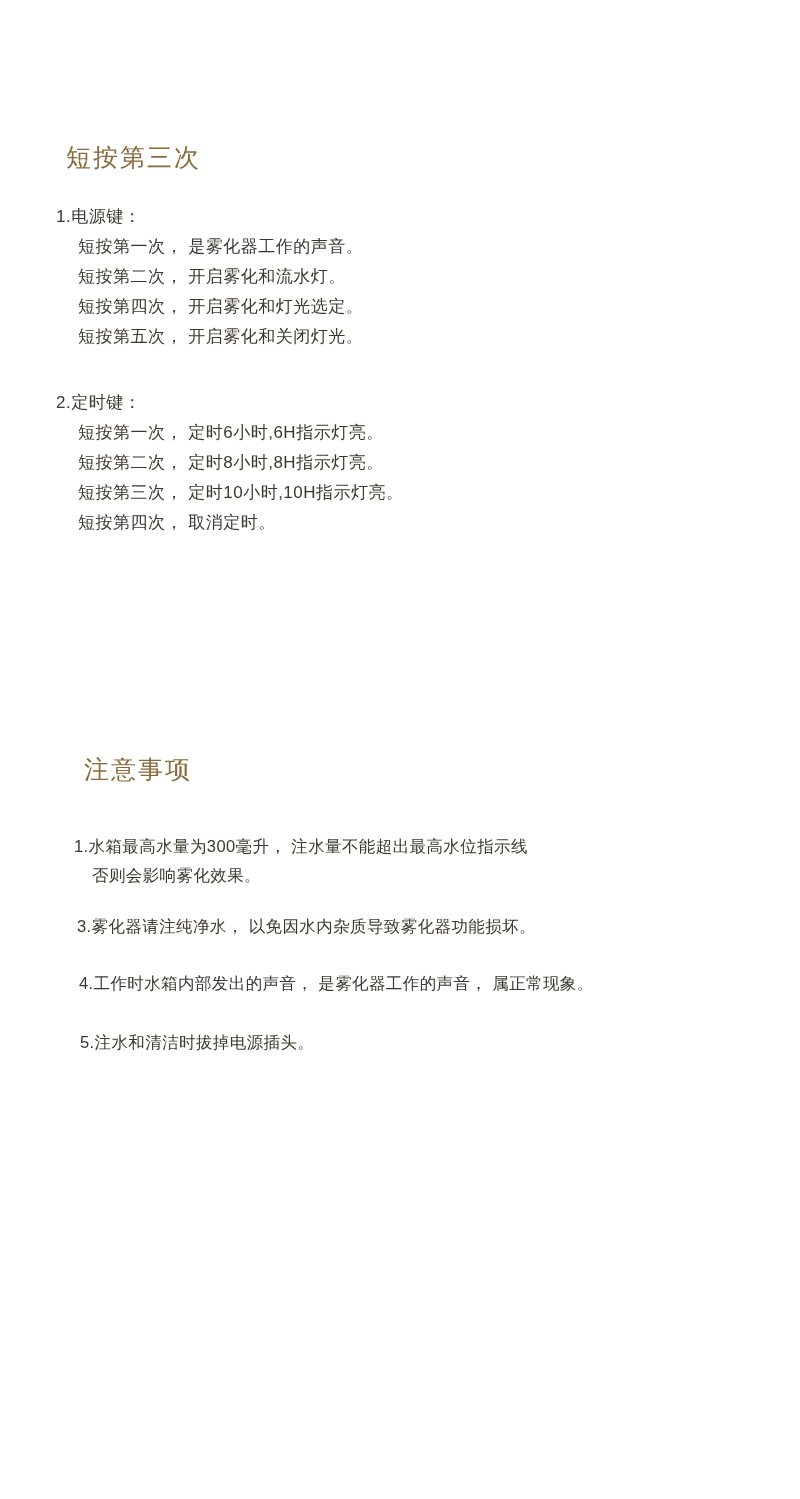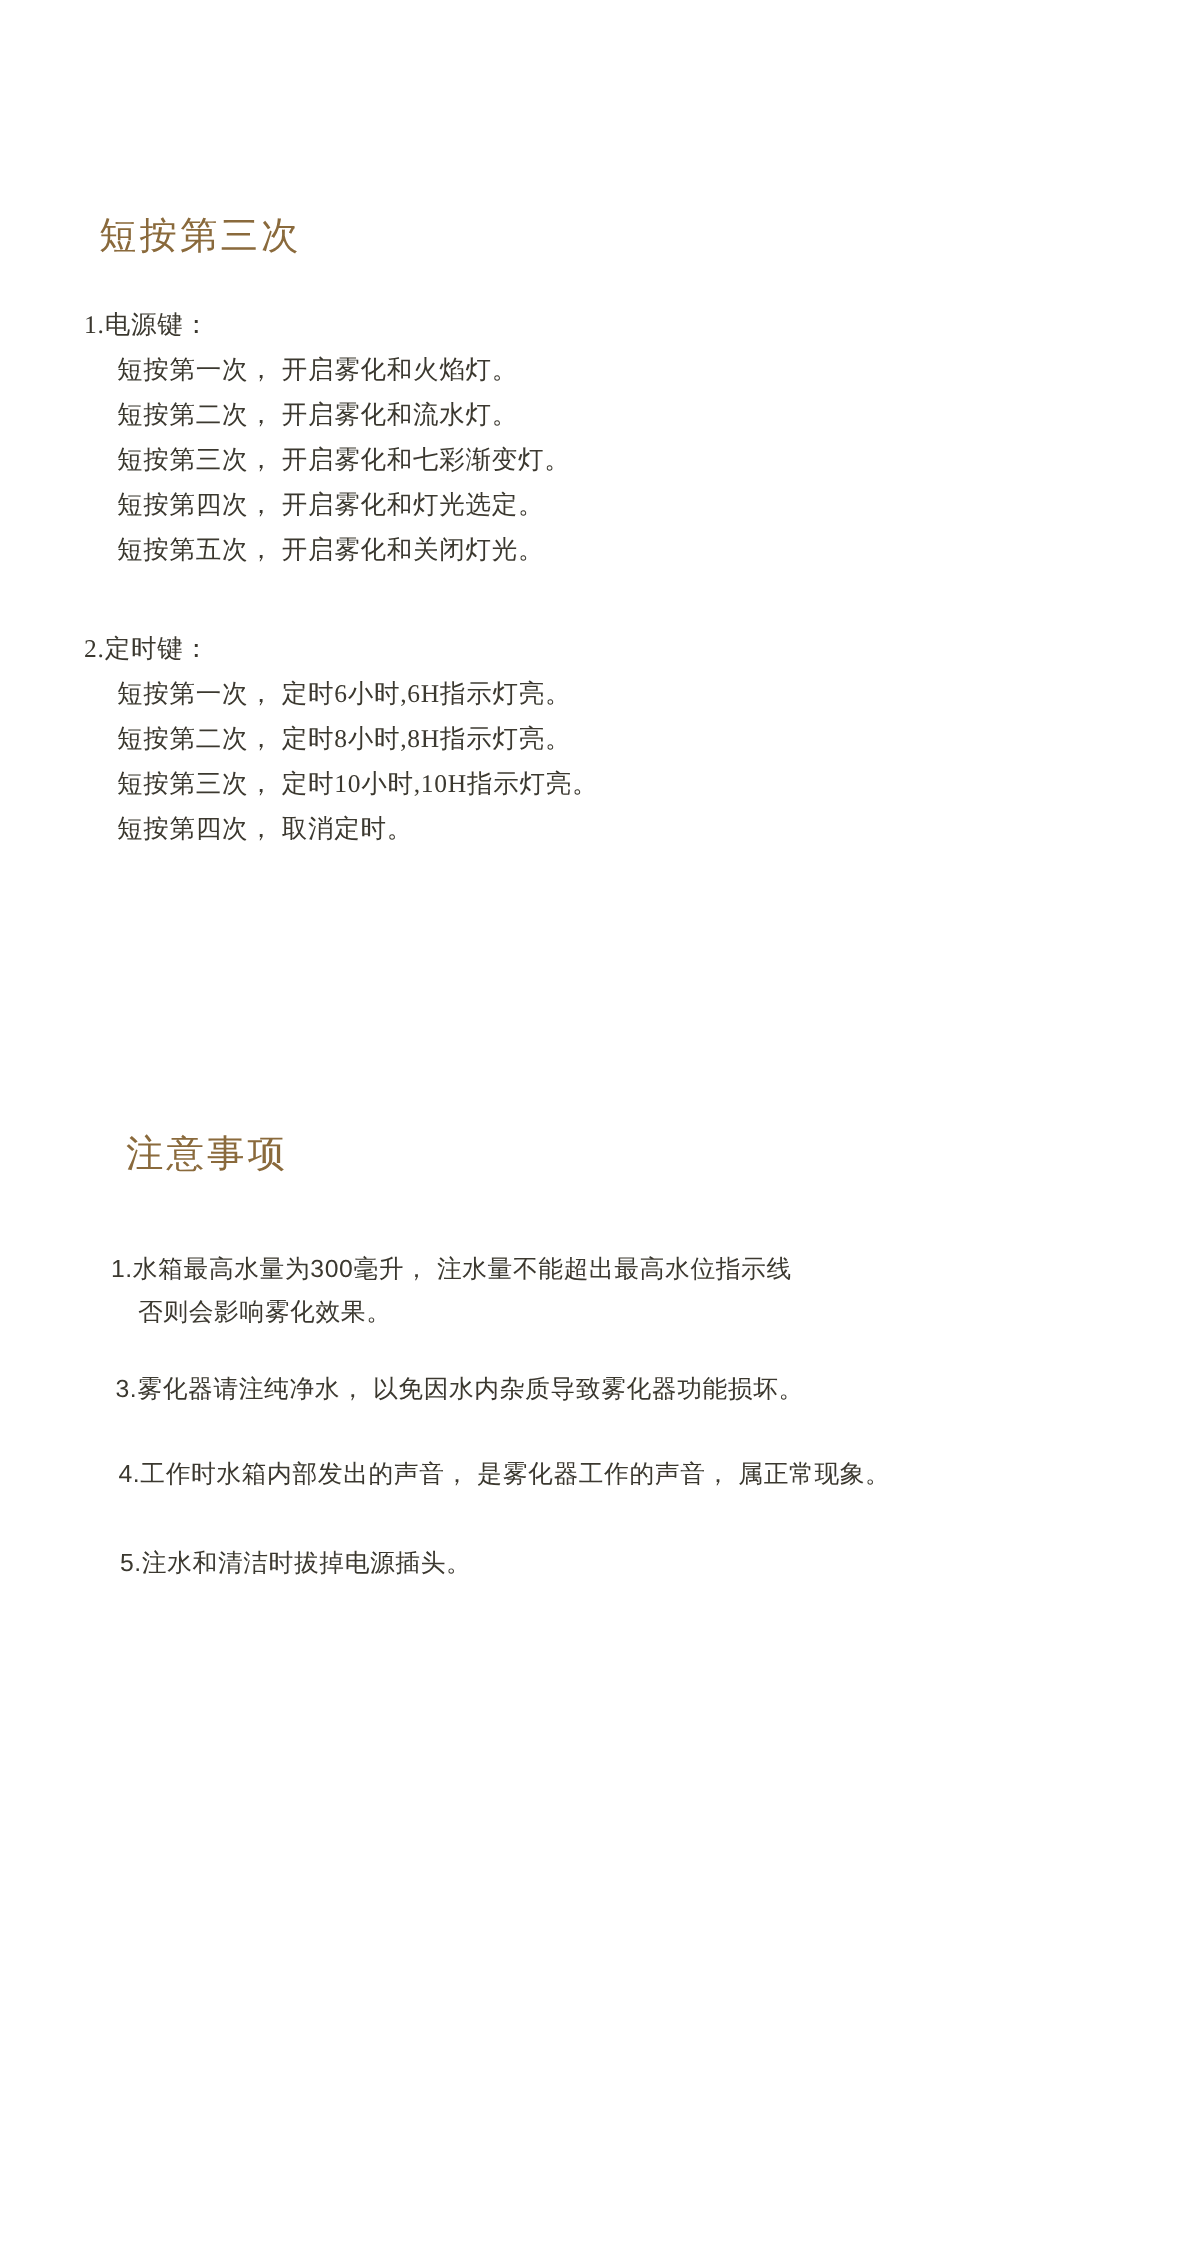--- a/index.html
+++ b/index.html
@@ -33,21 +33,20 @@
     font-size: 25px;
     letter-spacing: 2px;
     color: #8a6a3c;
     font-weight: 400;
     margin: 0 0 0 66px;
     line-height: 34px;
   }
   .func-block {
     margin-top: 28px;
     margin-left: 56px;
-    font-family: Liberation Serif, serif;
   }
   .item-title {
     font-size: 17px;
     color: #3b382f;
     line-height: 30px;
     letter-spacing: 0.5px;
   }
   .sub-line {
     font-size: 17px;
     color: #3b382f;
@@ -98,23 +97,22 @@
 </head>
 <body>
 
 <div class="page">
 
   <div class="section-func">
     <h2 class="heading">短按第三次</h2>
 
     <div class="func-block">
       <div class="item-title">1.电源键：</div>
-      <div class="sub-line">短按第一次， 开启雾化和火焰灯。</div>
+      <div class="sub-line">短按第一次， 是雾化器工作的声音。</div>
       <div class="sub-line">短按第二次， 开启雾化和流水灯。</div>
-      <div class="sub-line">短按第三次， 开启雾化和七彩渐变灯。</div>
       <div class="sub-line">短按第四次， 开启雾化和灯光选定。</div>
       <div class="sub-line">短按第五次， 开启雾化和关闭灯光。</div>
     </div>
 
     <div class="group-gap"></div>
 
     <div class="func-block" style="margin-top:14px;">
       <div class="item-title">2.定时键：</div>
       <div class="sub-line">短按第一次， 定时6小时,6H指示灯亮。</div>
       <div class="sub-line">短按第二次， 定时8小时,8H指示灯亮。</div>

